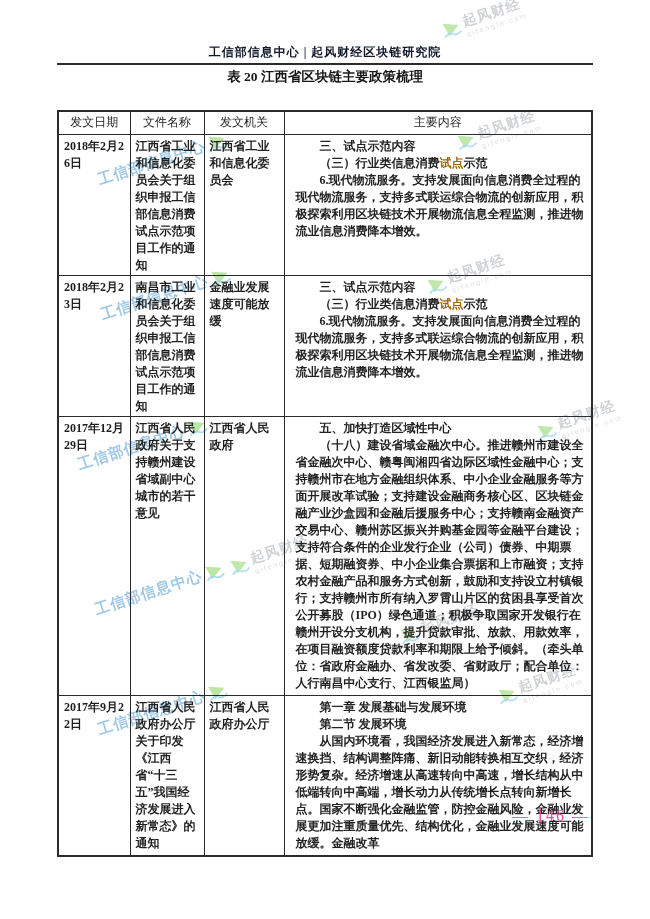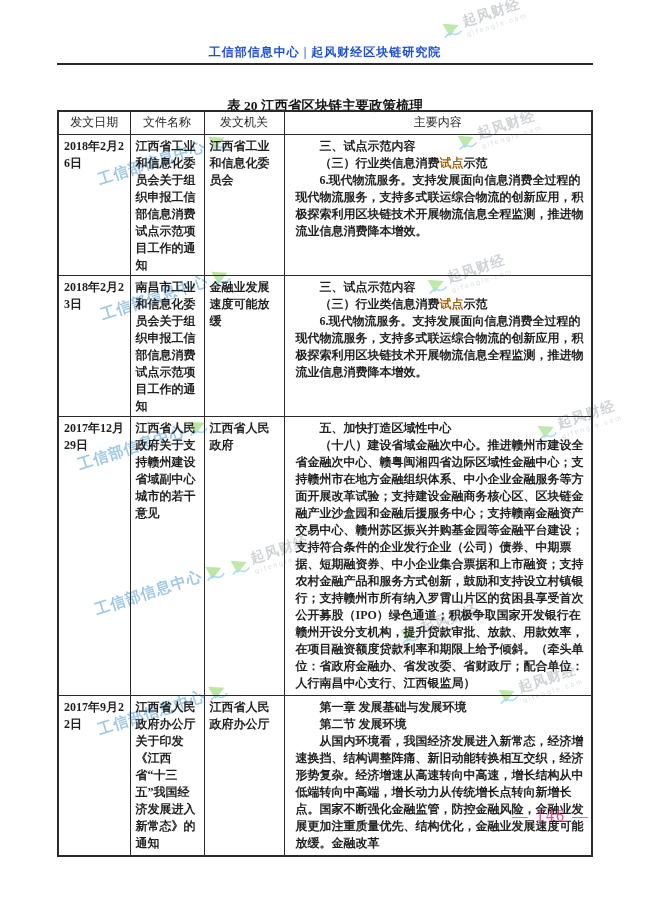--- a/index.html
+++ b/index.html
@@ -2,25 +2,25 @@
 <html><head>
 <meta charset="utf-8">
 <style>
   html,body{margin:0;padding:0;}
   body{
     width:650px;height:919px;background:#ffffff;position:relative;overflow:hidden;
     font-family:"Liberation Serif","DejaVu Serif",serif;color:#1f1f1f;
   }
   
   .doc-header{position:absolute;top:44px;left:0;width:650px;text-align:center;
-    font-size:12px;font-weight:bold;letter-spacing:1px;color:#1d4ed8;}
+    font-size:12px;font-weight:bold;letter-spacing:1px;color:#0f172a;}
   .header-rule{position:absolute;top:63px;left:57px;width:536px;height:0;
     border-top:2px solid #2b2b2b;}
   
-  .page-title{position:absolute;top:97px;left:0;width:650px;text-align:center;
+  .page-title{position:absolute;top:68px;left:0;width:650px;text-align:center;
     font-size:13.5px;font-weight:bold;color:#161616;}
   
   table.policy{position:absolute;top:110px;left:57px;width:536px;
     border-collapse:collapse;table-layout:fixed;border:2px solid #2b2b2b;background:transparent;}
   .policy th,.policy td{border:1px solid #2b2b2b;vertical-align:top;
     font-size:12px;line-height:17px;padding:1px 5px;word-break:break-all;}
   .policy thead th{text-align:center;font-weight:normal;padding:2px 0;height:18px;}
   col.c-date{width:72px;} col.c-name{width:74px;} col.c-agency{width:80px;}
   td.date,td.name,td.agency{font-weight:bold;padding-top:3px;}
   td.content{padding:3px 7px 3px 11px;}

